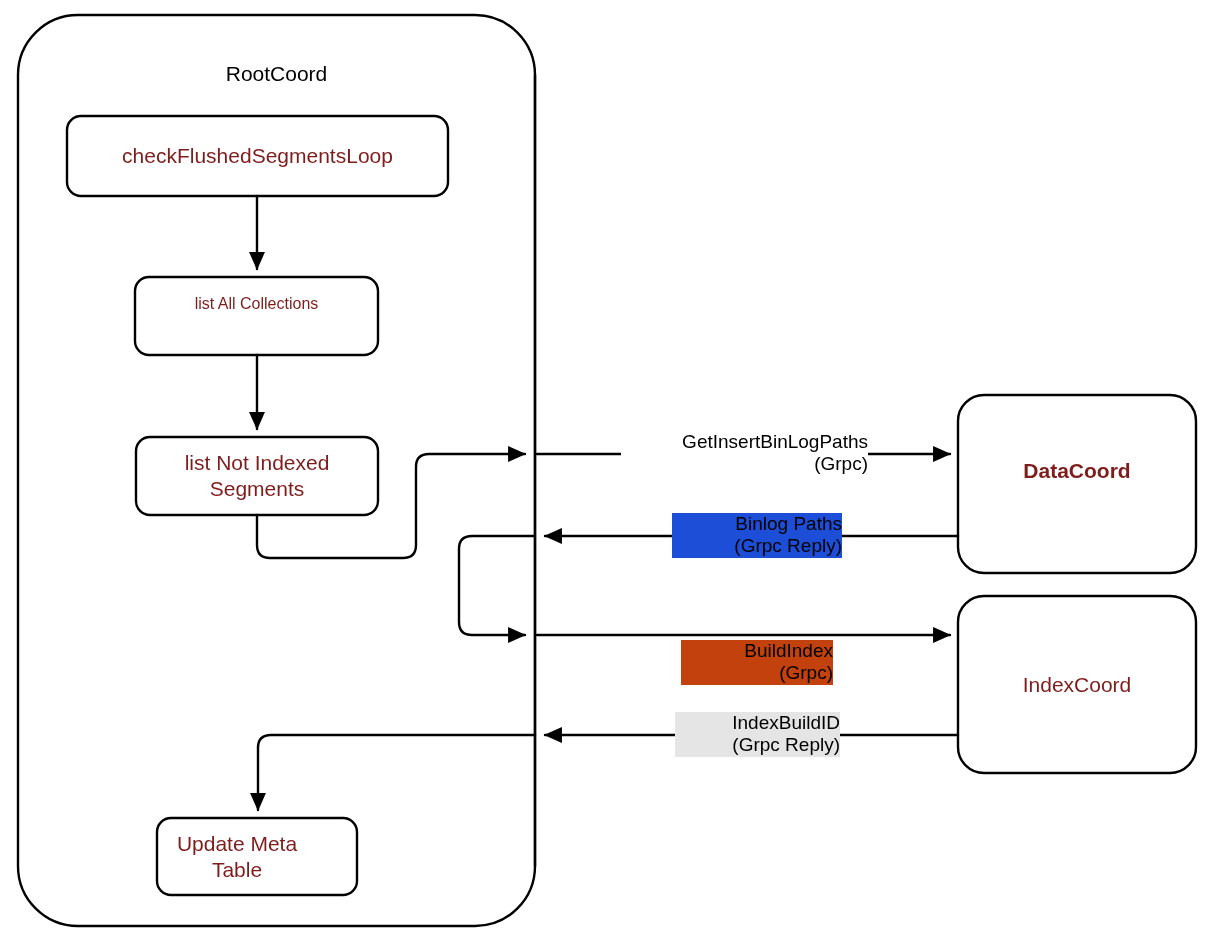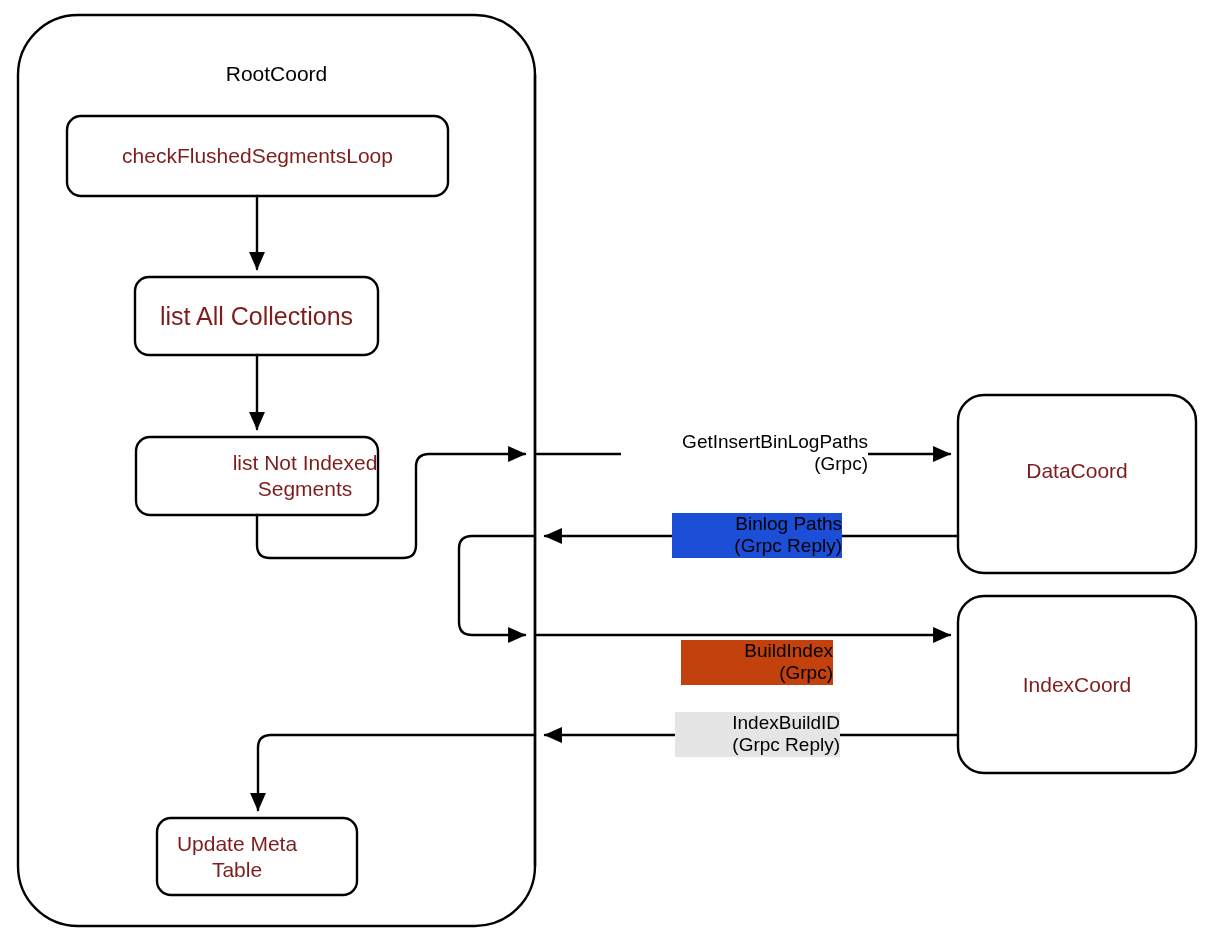--- a/index.html
+++ b/index.html
@@ -95,29 +95,29 @@
       <path d="M 535 735 L 271 735 Q 258 735 258 748 L 258 810" marker-end="url(#arrow)"></path>
 
       <path d="M 535 75 L 535 866"></path>
     </g>
   </svg>
 
   <div class="container-title" style="left:18px; top:62px; width:517px; font-size:21px;">RootCoord</div>
 
   <div class="node-label" style="left:67px; top:116px; width:381px; height:80px; font-size:21px;">checkFlushedSegmentsLoop</div>
 
-  <div class="node-label" style="left:135px; top:277px; width:243px; height:78px; font-size:25px;">list All Collections</div>
+  <div class="node-label" style="left:135px; top:265px; width:243px; height:78px; font-size:16px;">list All Collections</div>
 
-  <div class="node-label" style="left:136px; top:437px; width:242px; height:78px; font-size:21px;padding-left:48px;">list Not Indexed
+  <div class="node-label" style="left:136px; top:437px; width:242px; height:78px; font-size:21px;">list Not Indexed
 Segments</div>
 
   <div class="node-label" style="left:157px; top:818px; width:160px; height:77px; font-size:21px;">Update Meta
 Table</div>
 
-  <div class="node-label" style="left:958px; top:395px; width:238px; height:151px; font-size:21px;">DataCoord</div>
+  <div class="node-label" style="left:958px; top:395px; width:238px; height:151px; font-size:21px;font-weight:bold;">DataCoord</div>
 
   <div class="node-label" style="left:958px; top:596px; width:238px; height:177px; font-size:21px;">IndexCoord</div>
 
   <div class="edge-label" style="left:621px; top:431px; width:247px; font-size:19px; background:#ffffff;">GetInsertBinLogPaths
 (Grpc)</div>
 
   <div class="edge-label" style="left:672px; top:513px; width:170px; font-size:19px; background:#1d4ed8;">Binlog Paths
 (Grpc Reply)</div>
 
   <div class="edge-label" style="left:681px; top:640px; width:152px; font-size:19px; background:#c2410c;">BuildIndex

